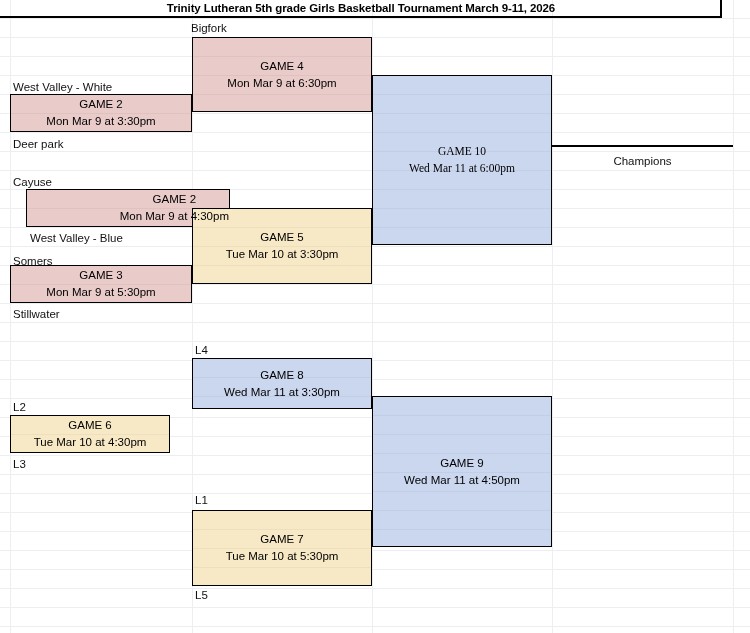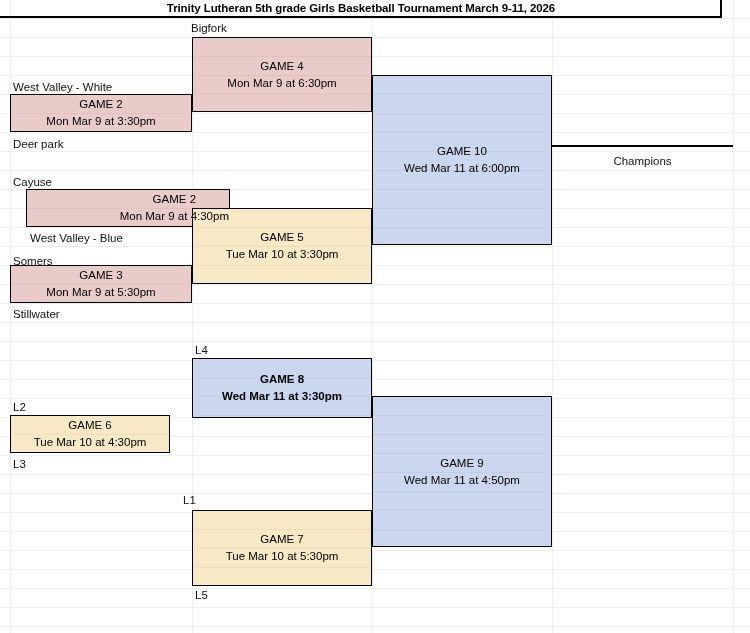--- a/index.html
+++ b/index.html
@@ -173,21 +173,21 @@
   <div class="slot" style="left:10px;  top:78px;  width:182px;">West Valley - White</div>
   <div class="slot" style="left:10px;  top:135px; width:182px;">Deer park</div>
   <div class="slot" style="left:10px;  top:173px; width:182px;">Cayuse</div>
   <div class="slot" style="left:10px;  top:229px; width:182px;padding-left:20px;">West Valley - Blue</div>
   <div class="slot" style="left:10px;  top:252px; width:182px;">Somers</div>
   <div class="slot" style="left:10px;  top:305px; width:182px;">Stillwater</div>
 
   <div class="slot" style="left:192px; top:341px; width:180px;">L4</div>
   <div class="slot" style="left:10px;  top:398px; width:182px;">L2</div>
   <div class="slot" style="left:10px;  top:455px; width:182px;">L3</div>
-  <div class="slot" style="left:180px; top:491px; width:195px;">L1</div>
+  <div class="slot" style="left:192px; top:491px; width:195px;">L1</div>
   <div class="slot" style="left:192px; top:586px; width:180px;">L5</div>
 
   <div class="game pink" style="left:10px;  top:94px;  width:182px; height:38px;">
     <div class="rules"></div>
     <div class="txt">
         <span class="g-name">GAME 2</span>
         <span class="g-when">Mon Mar 9 at 3:30pm</span>
       </div>
   </div>
 
@@ -232,37 +232,37 @@
   </div>
 
   <div class="game cream" style="left:192px; top:510px; width:180px; height:76px;">
     <div class="rules"></div>
     <div class="txt">
         <span class="g-name">GAME 7</span>
         <span class="g-when">Tue Mar 10 at 5:30pm</span>
       </div>
   </div>
 
-  <div class="game blue" style="left:192px; top:358px; width:180px; height:60px;font-weight:bold;">
+  <div class="game blue" style="left:192px; top:358px; width:180px; height:51px;">
     <div class="rules"></div>
     <div class="txt">
         <span class="g-name">GAME 8</span>
         <span class="g-when">Wed Mar 11 at 3:30pm</span>
       </div>
   </div>
 
   <div class="game blue" style="left:372px; top:396px; width:180px; height:151px;">
     <div class="rules"></div>
     <div class="txt">
         <span class="g-name">GAME 9</span>
         <span class="g-when">Wed Mar 11 at 4:50pm</span>
       </div>
   </div>
 
-  <div class="game blue" style="left:372px; top:75px;  width:180px; height:170px;">
+  <div class="game blue" style="left:372px; top:75px;  width:180px; height:170px;font-family:Liberation Serif, serif;">
     <div class="rules"></div>
     <div class="txt">
         <span class="g-name">GAME 10</span>
         <span class="g-when">Wed Mar 11 at 6:00pm</span>
       </div>
   </div>
 
   <div class="champ-line" style="left:552px; top:145px; width:181px;"></div>
   <div class="champ-label" style="left:552px; top:152px; width:181px;">Champions</div>
 

